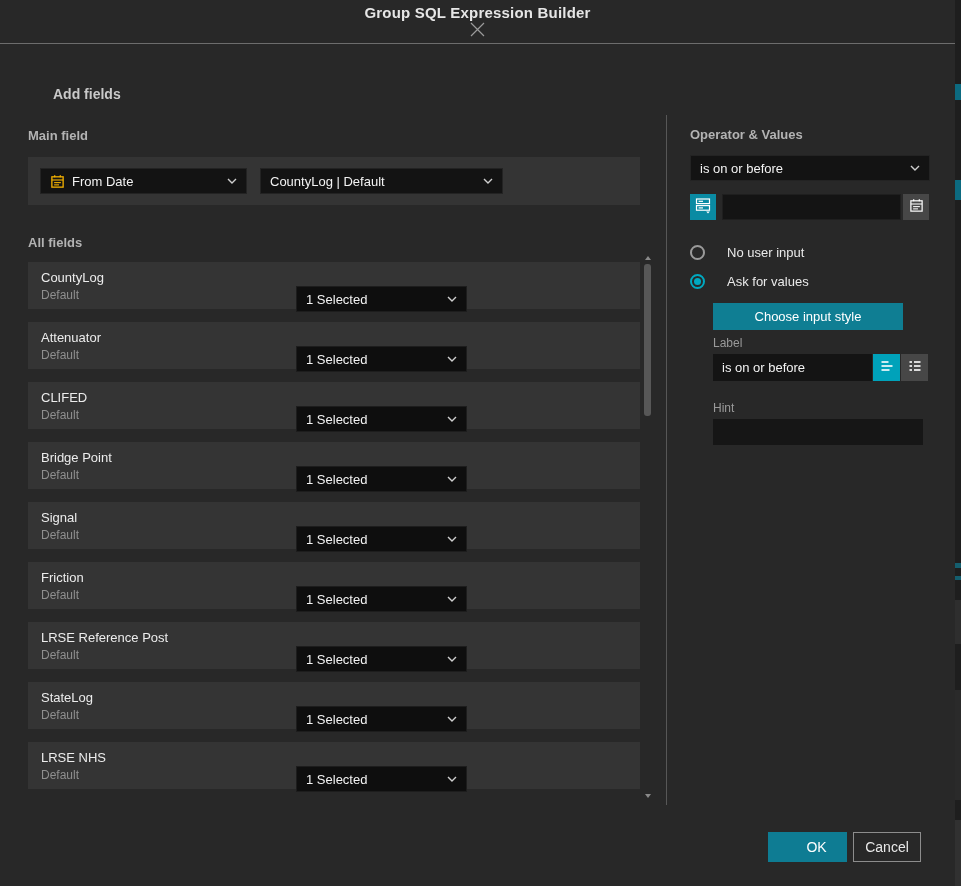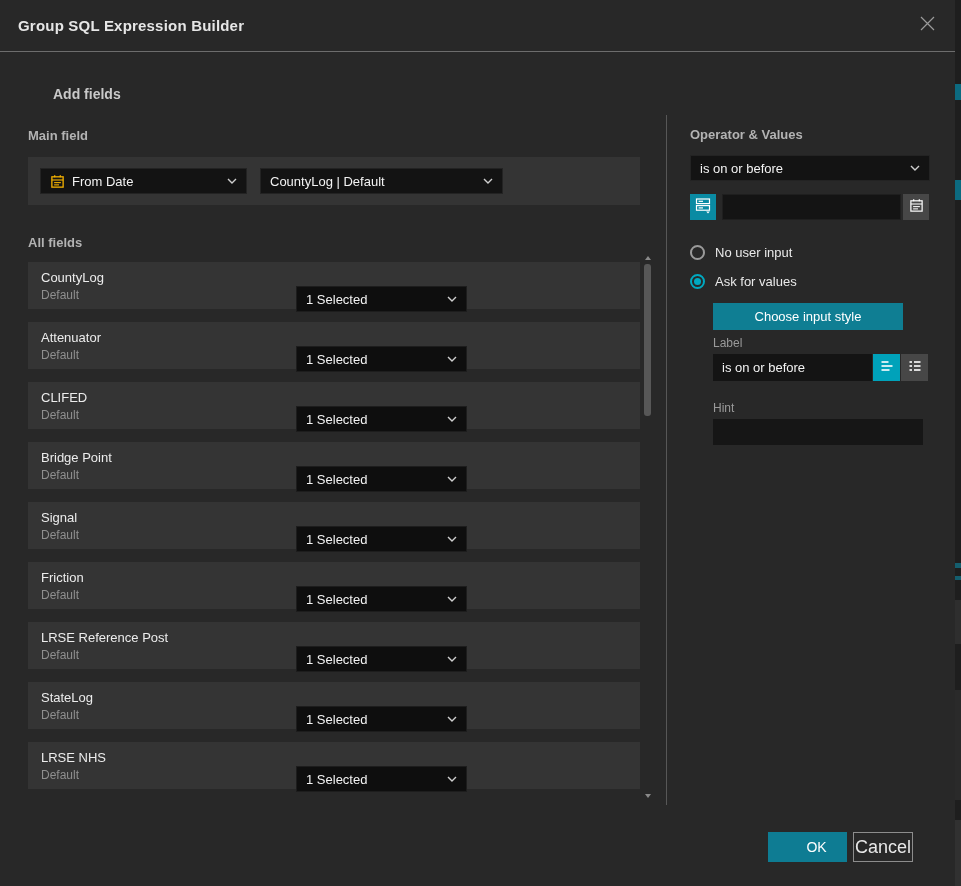--- a/index.html
+++ b/index.html
@@ -6,24 +6,25 @@
   html,body { background:#111; }
   .screen {
     position: relative; width: 961px; height: 886px;
     background: #1b1b1b; overflow: hidden;
     font-family: "Liberation Sans", sans-serif;
   }
   .dialog { position:absolute; left:0; top:0; width:955px; height:886px; background:#282828; }
 
   
   .titlebar {
-    position:absolute; left:0; top:0; width:100%; height:52px;
+    position:absolute; left:0; top:0; width:100%; height:44px;
     border-bottom:1px solid #6d6d6d;
     display:flex; align-items:center; justify-content:space-between;
-    padding:12px 18px;
+    padding:4px 18px;
+    flex-direction:column;
   }
   .title { font-size:15px; font-weight:700; color:#e6e6e6; letter-spacing:.2px; }
   .close-btn { width:20px; height:20px; display:flex; align-items:center; justify-content:center; color:#9a9a9a; cursor:pointer; }
 
   .h-add { position:absolute; left:28px; top:86px; font-size:14px; font-weight:700; color:#c9c9c9;margin-left:25px; }
   .sub-heading { position:absolute; font-size:13px; font-weight:700; color:#b3b3b3; }
 
   .main-panel {
     position:absolute; left:28px; top:157px; width:612px; height:48px;
     background:#343434; display:flex; align-items:center; padding-left:12px; gap:13px;
@@ -64,21 +65,21 @@
   .value-src-btn {
     position:absolute; left:690px; top:194px; width:26px; height:26px;
     background:#0a8ba3; display:flex; align-items:center; justify-content:center; cursor:pointer;
   }
   .date-input { position:absolute; left:722px; top:194px; width:179px; height:26px; background:#141414; border:1px solid #1f1f1f; color:#f3f3f3; font-size:13px; padding:0 8px; }
   .cal-btn {
     position:absolute; left:903px; top:194px; width:26px; height:26px;
     background:#474747; color:#fff; display:flex; align-items:center; justify-content:center; cursor:pointer;
   }
 
-  .radio-row { position:absolute; left:690px; display:flex; align-items:center; gap:10px; cursor:pointer; }
+  .radio-row { position:absolute; left:690px; display:flex; align-items:center; gap:22px; cursor:pointer; }
   .radio { width:15px; height:15px; border-radius:50%; border:2px solid #9a9a9a; flex:0 0 auto; position:relative; }
   .radio.selected { border-color:#00a9c0; }
   .radio.selected::after { content:''; position:absolute; inset:2px; border-radius:50%; background:#00a9c0; }
   .radio-label { font-size:13px; color:#eaeaea; }
 
   .choose-btn {
     position:absolute; left:713px; top:303px; width:190px; height:27px;
     background:#0f7e93; border:none; color:#fff; font-size:13px;
     font-family:"Liberation Sans",sans-serif; cursor:pointer;
     display:flex; align-items:center; justify-content:center;
@@ -90,22 +91,22 @@
   .icon-toggle.idle { background:#474747; }
   .hint-input { position:absolute; left:713px; top:419px; width:210px; height:26px; background:#161616; border:none; color:#f3f3f3; font-size:13px; padding:0 9px; }
 
   
   .ok-btn {
     position:absolute; left:768px; top:832px; width:79px; height:30px;
     background:#0e7c93; border:none; color:#fff; font-size:14px;
     font-family:"Liberation Sans",sans-serif; cursor:pointer;padding-left:18px;
   }
   .cancel-btn {
-    position:absolute; left:853px; top:832px; width:60px; height:30px;
-    background:transparent; border:1px solid #8d8d8d; color:#e8e8e8; font-size:18px;
+    position:absolute; left:853px; top:832px; width:68px; height:30px;
+    background:transparent; border:1px solid #8d8d8d; color:#e8e8e8; font-size:14px;
     font-family:"Liberation Sans",sans-serif; cursor:pointer;
   }
 
   
   .right-strip { position:absolute; left:955px; top:0; width:6px; height:886px; background:#1e1e1e; }
   .strip-seg { position:absolute; left:0; width:6px; }
 </style>
 </head>
 <body>
 

